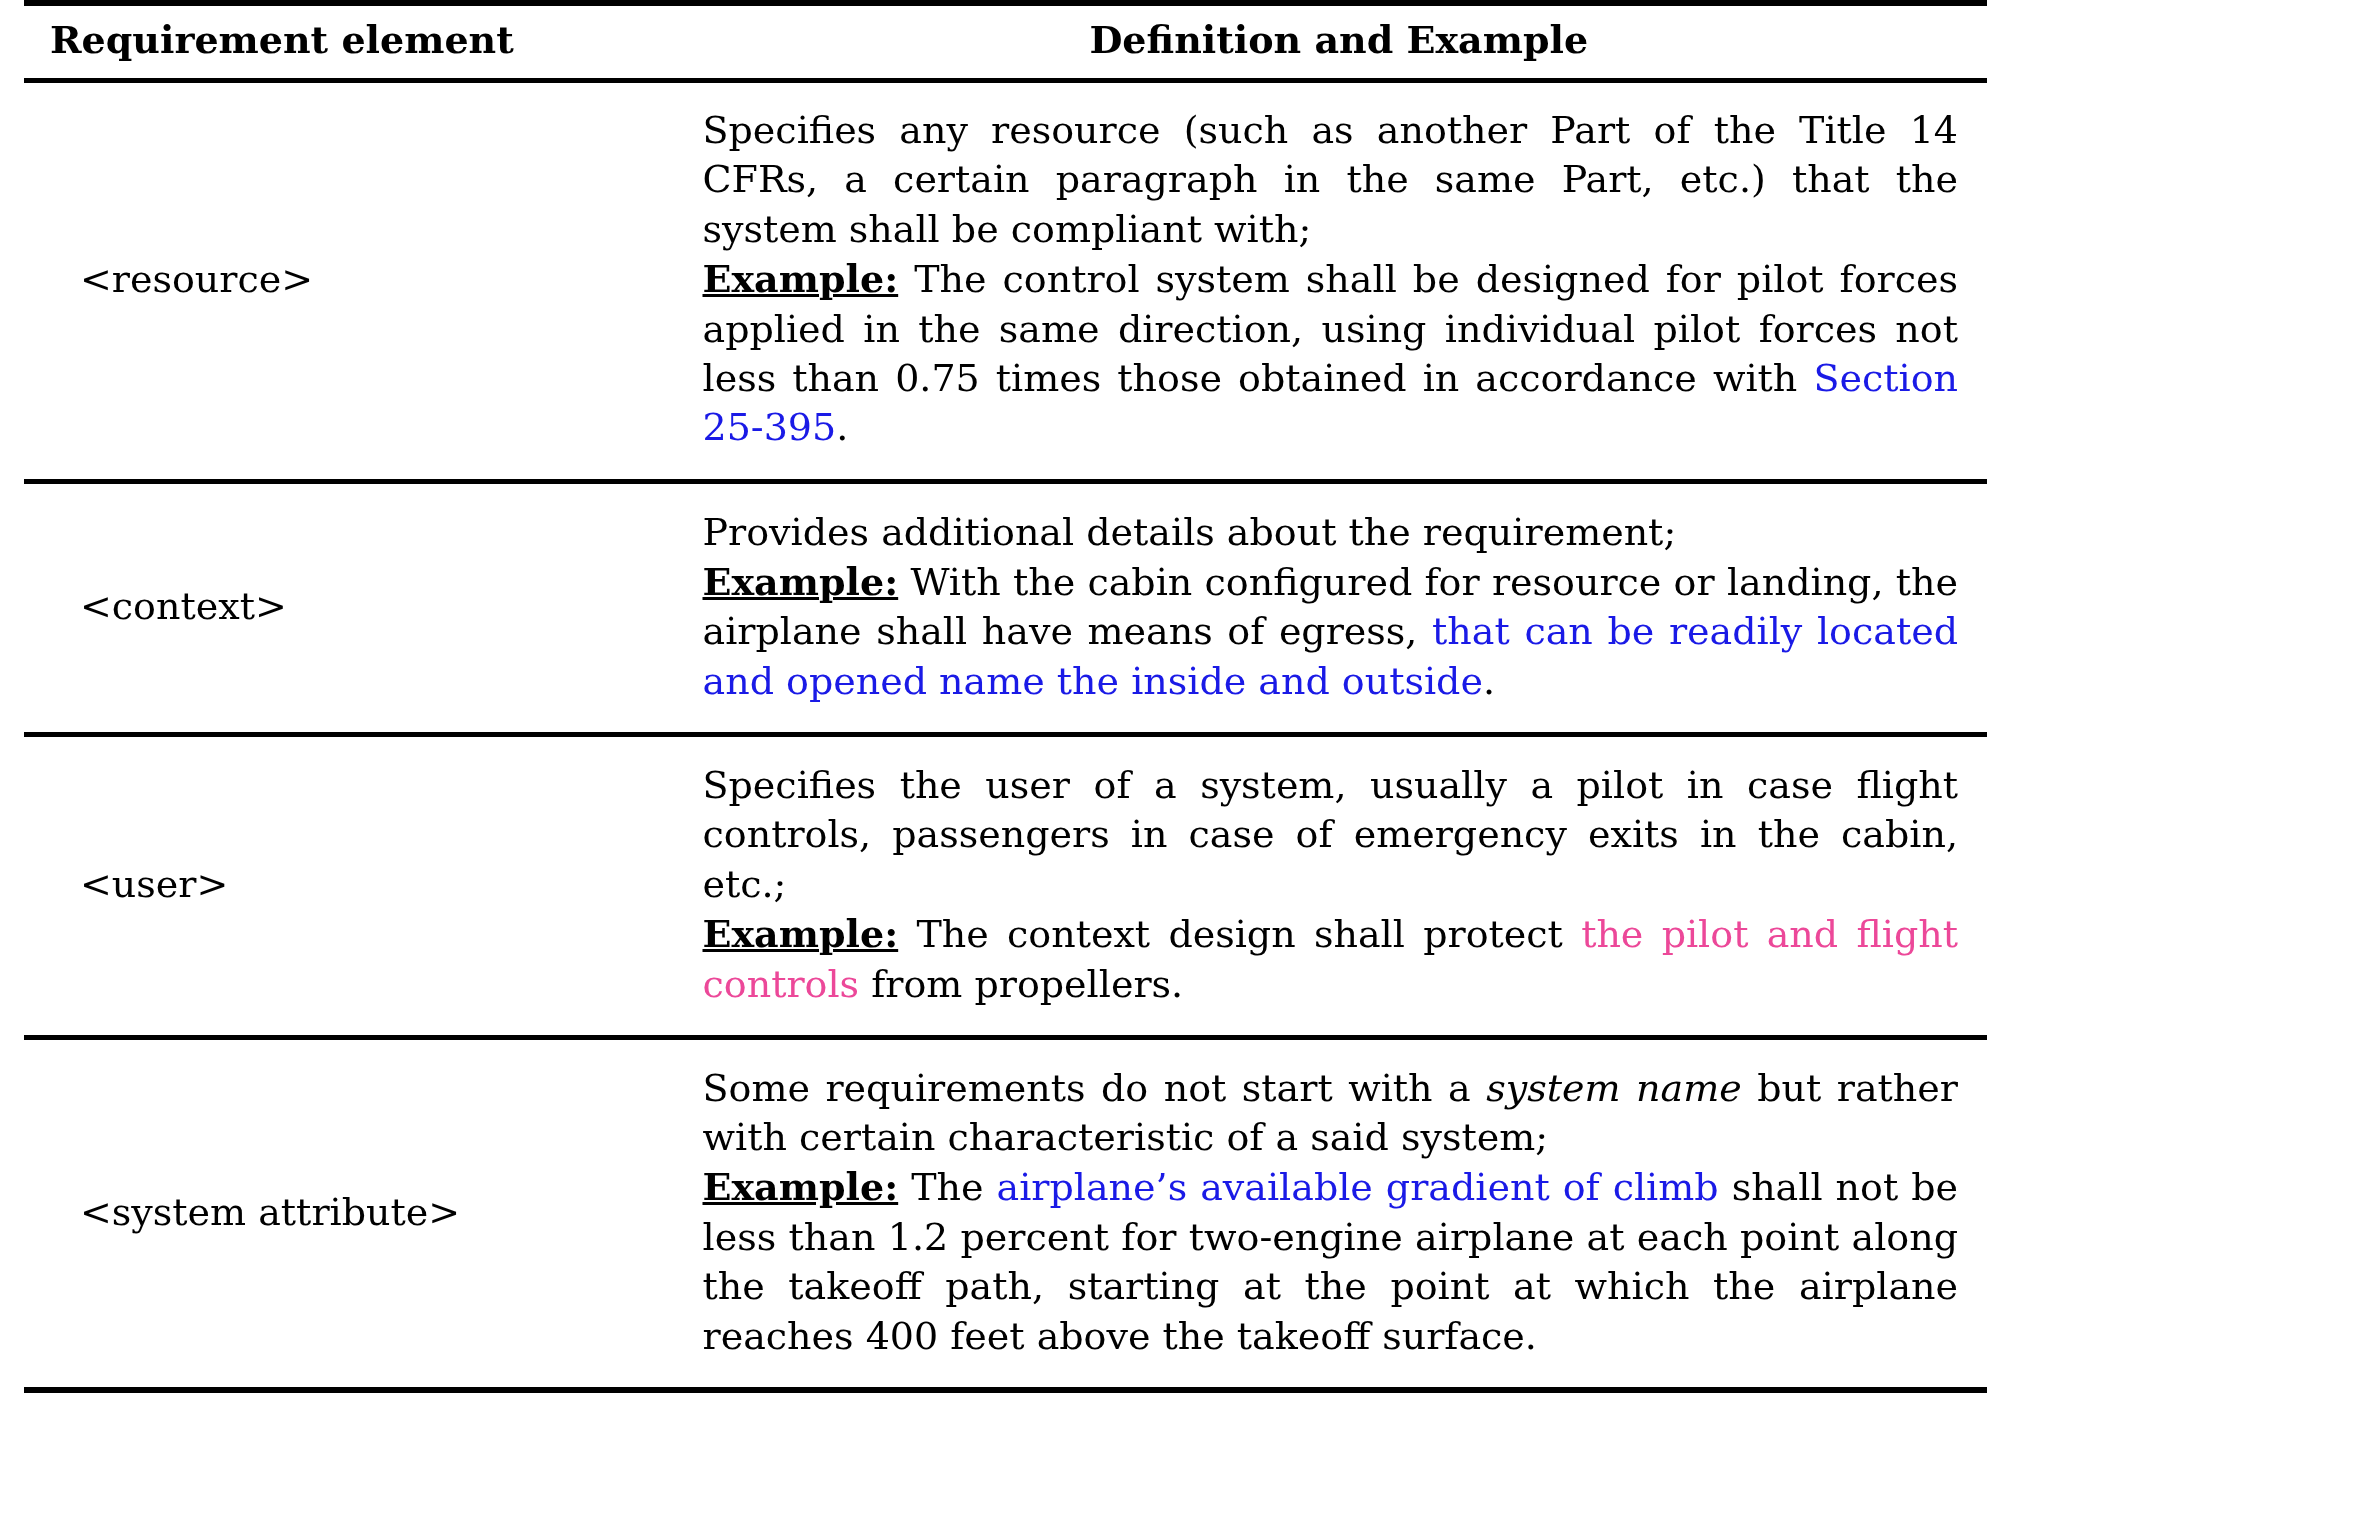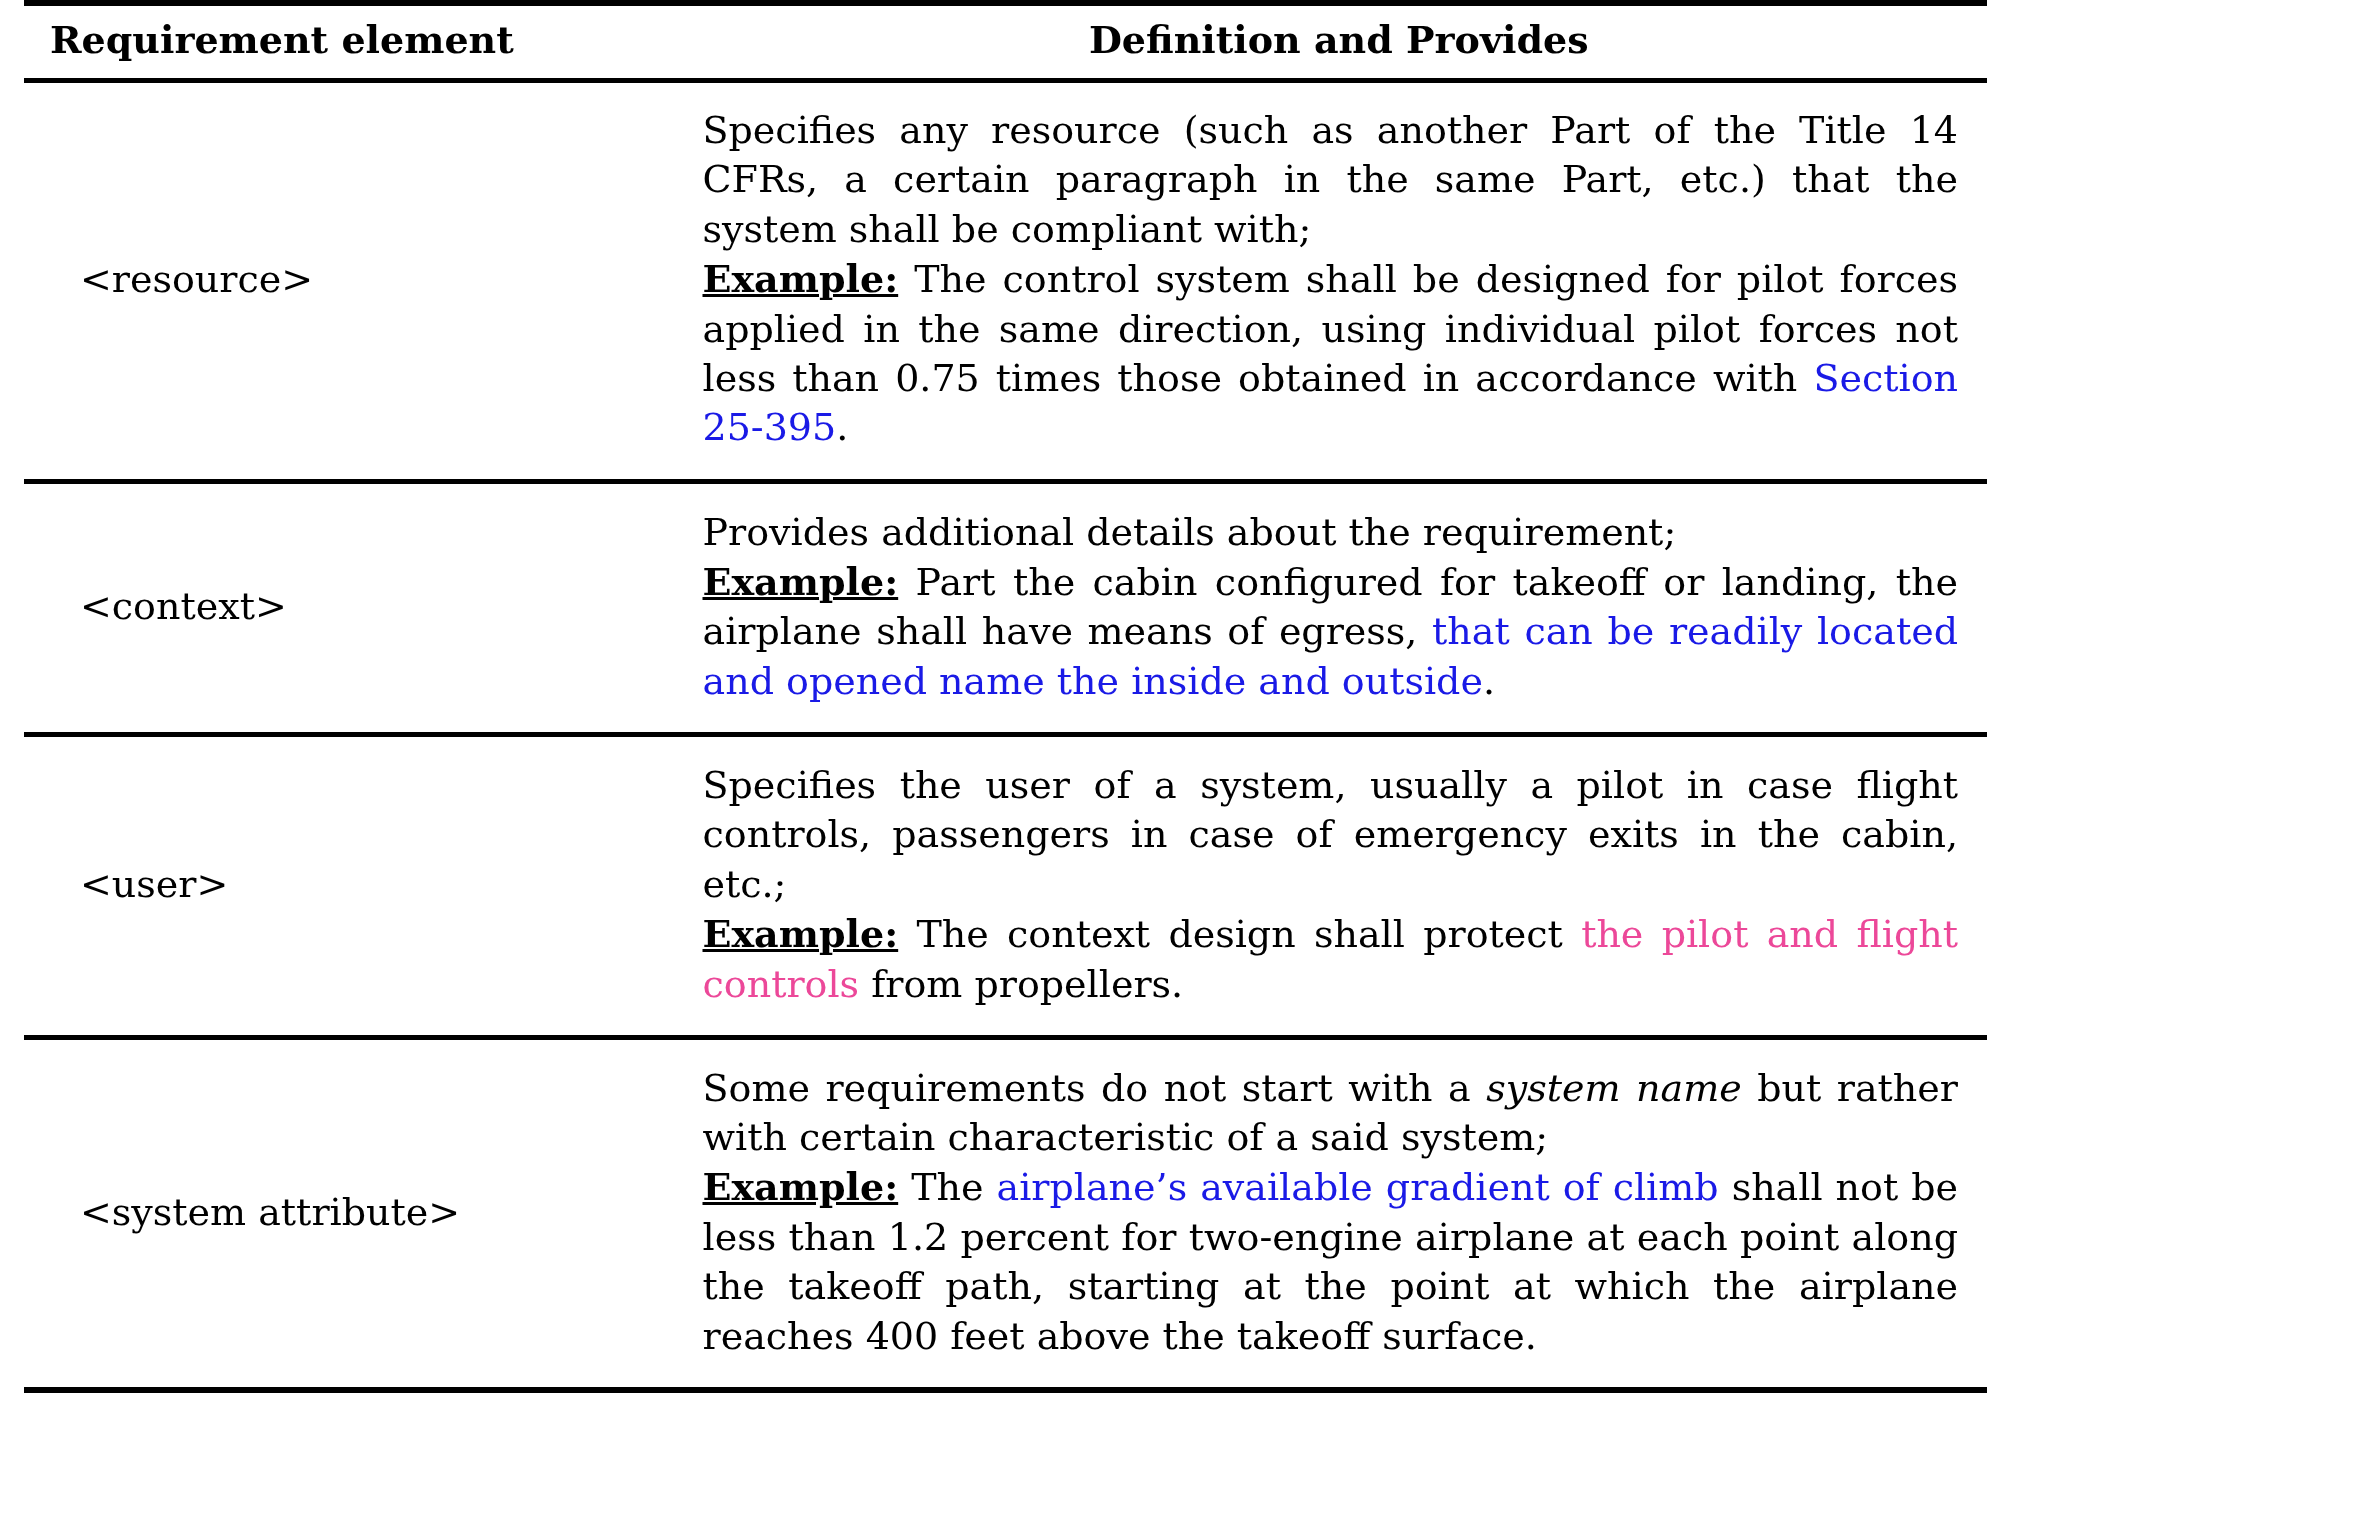--- a/index.html
+++ b/index.html
@@ -80,36 +80,36 @@
 
 <div class="table-wrap">
   <table class="req-table">
     <colgroup>
       <col class="col-element">
       <col class="col-definition">
     </colgroup>
     <thead>
       <tr class="rule-top">
         <th class="th-element">Requirement element</th>
-        <th class="th-definition">Definition and Provides</th>
+        <th class="th-definition">Definition and Example</th>
       </tr>
     </thead>
     <tbody>
 
       <tr class="rule-mid">
         <td class="cell-element">&lt;resource&gt;</td>
         <td class="cell-definition">
           <p><span>Specifies any resource (such as another Part of the Title 14 CFRs, a certain paragraph in the same Part, etc.) that the system shall be compliant with;</span><br><span class="ex-label">Example:</span><span> The control system shall be designed for pilot forces applied in the same direction, using individual pilot forces not less than 0.75 times those obtained in accordance with </span><span class="lnk" style="color: rgb(26, 26, 230);">Section 25-395</span><span>.</span></p>
         </td>
       </tr>
 
       <tr class="rule-mid">
         <td class="cell-element">&lt;context&gt;</td>
         <td class="cell-definition">
-          <p><span>Provides additional details about the requirement;</span><br><span class="ex-label">Example:</span><span> Part the cabin configured for takeoff or landing, the airplane shall have means of egress, </span><span class="lnk" style="color: rgb(26, 26, 230);">that can be readily located and opened name the inside and outside</span><span>.</span></p>
+          <p><span>Provides additional details about the requirement;</span><br><span class="ex-label">Example:</span><span> With the cabin configured for resource or landing, the airplane shall have means of egress, </span><span class="lnk" style="color: rgb(26, 26, 230);">that can be readily located and opened name the inside and outside</span><span>.</span></p>
         </td>
       </tr>
 
       <tr class="rule-mid">
         <td class="cell-element">&lt;user&gt;</td>
         <td class="cell-definition">
           <p><span>Specifies the user of a system, usually a pilot in case flight controls, passengers in case of emergency exits in the cabin, etc.;</span><br><span class="ex-label">Example:</span><span> The context design shall protect </span><span class="lnk" style="color: #ec4899;">the pilot and flight controls</span><span> from propellers.</span></p>
         </td>
       </tr>
 

